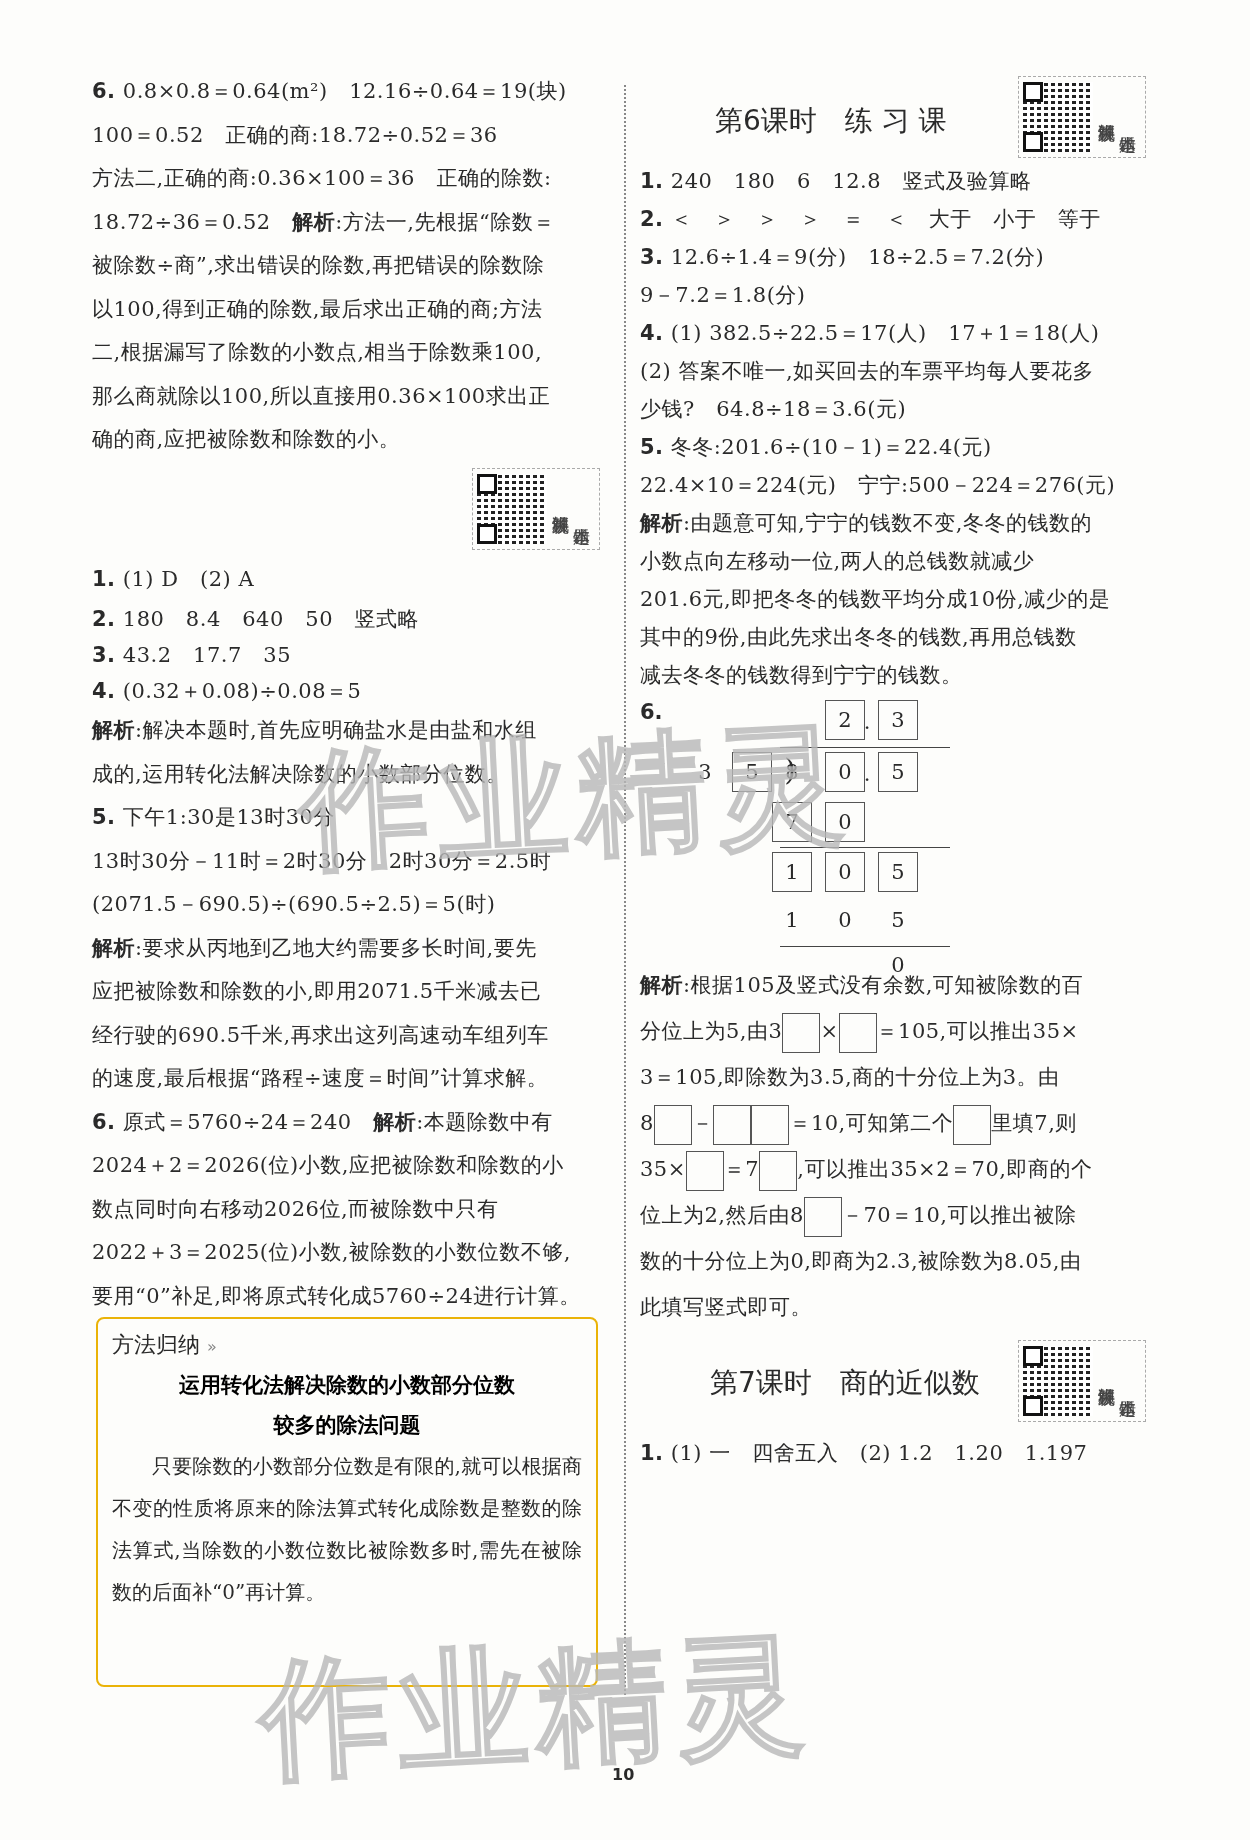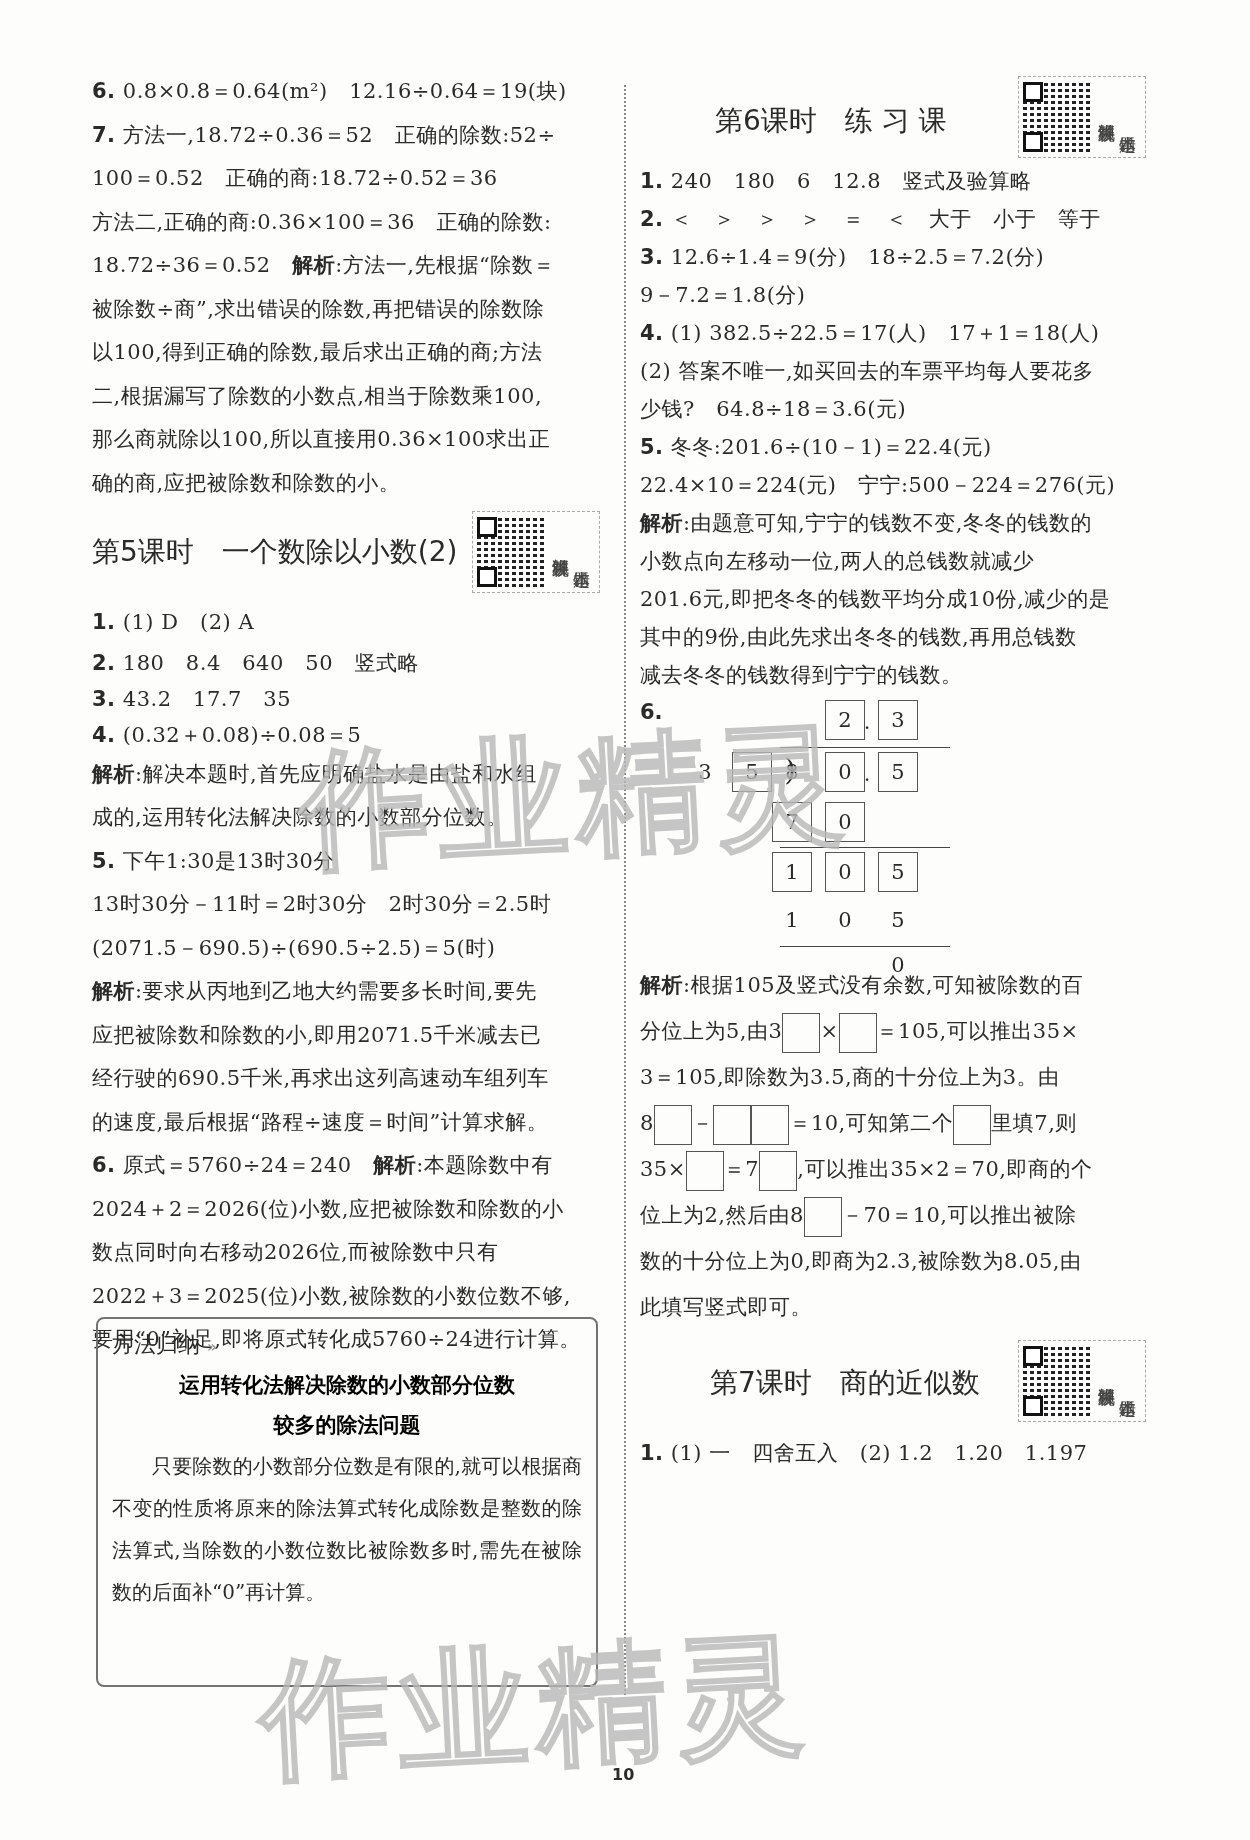--- a/index.html
+++ b/index.html
@@ -17,51 +17,49 @@
   .qr .code { width:70px; height:70px; background:
       repeating-linear-gradient(90deg,#222 0 4px,#fff 4px 7px),
       repeating-linear-gradient(0deg,#222 0 3px,#fff 3px 6px);
       background-blend-mode:lighten; position:relative; }
   .qr .code::before,.qr .code::after { content:""; position:absolute; width:14px; height:14px; border:3px solid #111; background:#fff; }
   .qr .code::before { left:0; top:0; }
   .qr .code::after { left:0; bottom:0; }
   .qr .txt { display:flex; font-size:17px; line-height:19px; margin-left:4px; color:#444; }
   .qr .txt span { writing-mode:vertical-rl; }
   .qr .txt span:last-child { margin-top:12px; margin-left:2px; }
-  .method { position:absolute; left:96px; top:1317px; width:502px; height:370px; border:2px solid #737373; border-radius:8px; box-sizing:border-box; padding:8px 14px; }
+  .method { position:absolute; left:96px; top:1317px; width:502px; height:370px; border:2px solid #eab308; border-radius:8px; box-sizing:border-box; padding:8px 14px; }
   .method .hdr { font-family:"DejaVu Sans","Liberation Sans",sans-serif; font-size:22px; line-height:36px; }
   .method .hdr .chev { color:#888; font-size:16px; }
   .method .sub { font-family:"DejaVu Sans","Liberation Sans",sans-serif; font-size:21px; text-align:center; line-height:40px; font-weight:bold; color:#000000; }
   .method .body { font-size:20px; line-height:42px; text-align:justify; }
   .box { display:inline-block; width:38px; height:40px; border:1.5px solid #555; vertical-align:middle; box-sizing:border-box; }
   .cell { position:absolute; width:40px; height:40px; border:1.5px solid #555; box-sizing:border-box; text-align:center; line-height:38px; font-size:21px; }
   .plain { position:absolute; width:40px; text-align:center; font-size:21px; line-height:40px; }
   .hr { position:absolute; height:0; border-top:1.5px solid #444; }
   .pageno { position:absolute; left:612px; top:1765px; font-family:"DejaVu Sans","Liberation Sans",sans-serif; font-weight:bold; font-size:16px; }
   .wm { position:absolute; font-family:"DejaVu Sans","Liberation Sans",sans-serif; font-size:130px; font-weight:bold; color:transparent; -webkit-text-stroke:2px #b8b8b8; letter-spacing:8px; transform:rotate(-3deg); pointer-events:none; opacity:0.8; }
 </style>
 </head>
 <body>
 
 <div class="divider"></div>
 
 <div class="col left">
   <div class="line"><span class="num">6.</span><span> 0.8×0.8＝0.64(m²)　12.16÷0.64＝19(块)</span></div>
-  <div class="line"><span class="num">7.</span><span> 方法一,18.72÷0.36＝52　正确的除数:52÷</span></div>
   <div class="line"><span>100＝0.52　正确的商:18.72÷0.52＝36</span></div>
   <div class="line"><span>方法二,正确的商:0.36×100＝36　正确的除数:</span></div>
   <div class="line"><span>18.72÷36＝0.52　</span><span class="b">解析</span><span>:方法一,先根据“除数＝</span></div>
   <div class="line"><span>被除数÷商”,求出错误的除数,再把错误的除数除</span></div>
   <div class="line"><span>以100,得到正确的除数,最后求出正确的商;方法</span></div>
   <div class="line"><span>二,根据漏写了除数的小数点,相当于除数乘100,</span></div>
   <div class="line"><span>那么商就除以100,所以直接用0.36×100求出正</span></div>
   <div class="line"><span>确的商,应把被除数和除数的小。</span></div>
 
   <div class="title" style="margin-top:4px;">
-    <span>第5课时　一个数除以小数(2)</span>
     <div class="qr" style="left:380px; top:2px;">
       <div class="code"></div>
       <div class="txt">
           <span>讲解视频</span>
           <span>错题本</span>
         </div>
     </div>
   </div>
 
   <div class="line" style="margin-top:6px;"><span class="num">1.</span><span> (1) D　(2) A</span></div>

